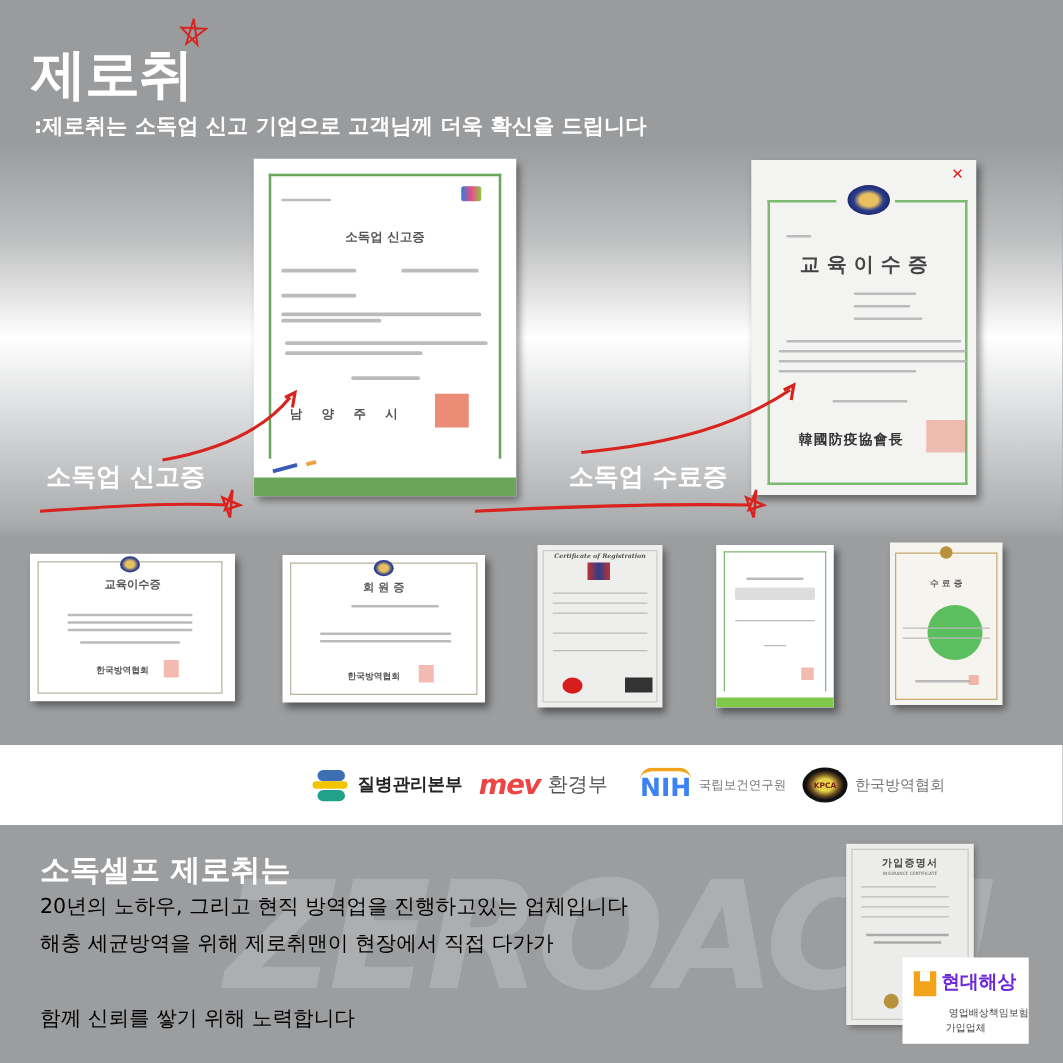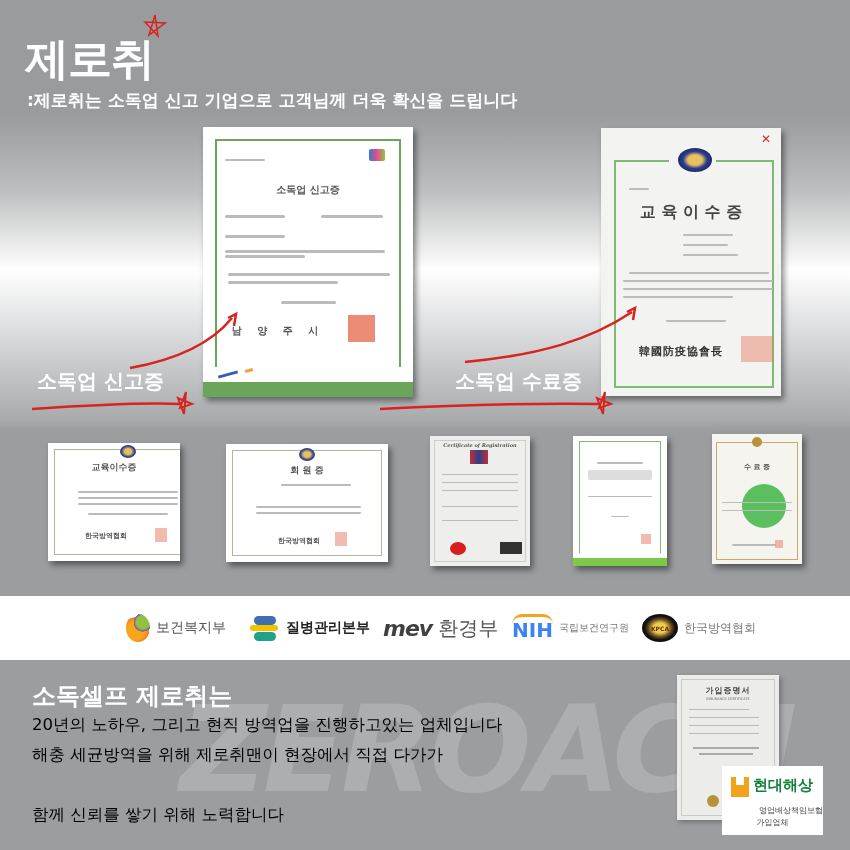--- a/index.html
+++ b/index.html
@@ -32,21 +32,21 @@
 
   
   .bottom { position: absolute; left: 0; top: 660px; width: 850px; height: 190px; background: #9c9d9f; overflow: hidden; }
   .watermark { position: absolute; left: 180px; top: 20px; font-size: 120px; font-style: italic; font-weight: bold; color: rgba(255,255,255,0.18); letter-spacing: -4px; }
   .b-title { position: absolute; left: 32px; top: 20px; color: #fff; font-weight: bold; font-size: 24px; }
   .b-line { position: absolute; left: 32px; color: #000000; font-size: 16.5px; }
   .ins-cert { position: absolute; left: 677px; top: 15px; width: 102px; height: 145px; background: #ececea; box-shadow: 2px 2px 5px rgba(0,0,0,0.3); }
   .ins-badge { position: absolute; left: 722px; top: 106px; width: 101px; height: 69px; background: #fff; }
   .ins-badge .h { position: absolute; left: 9px; top: 11px; width: 18px; height: 20px; background: #f3a21b; }
   .ins-badge .h::after { content: ""; position: absolute; left: 5px; top: 0; width: 8px; height: 8px; background: #fff; }
-  .ins-badge .name { position: absolute; left: 31px; top: 10px; font-size: 15px; font-weight: bold; color: #15803d; }
+  .ins-badge .name { position: absolute; left: 31px; top: 10px; font-size: 15px; font-weight: bold; color: #6d28d9; }
   .ins-badge .sub1 { position: absolute; left: 0; width: 100%; top: 39px; text-align: right; font-size: 8px; color: #444; }
   .ins-badge .sub2 { position: absolute; left: 0; width: 100%; top: 51px; text-align: center; font-size: 8px; color: #444; }
 </style>
 </head>
 <body>
 
 <div class="page">
 
   <div class="top">
     <div class="brand">제로취</div>
@@ -102,21 +102,21 @@
       <path d="M186 392 L184 414 L178 398 L192 404 L180 408 Z" fill="none" stroke="#d8231f" stroke-width="2"></path>
       <path d="M465 362 C540 355, 590 340, 632 312" fill="none" stroke="#d8231f" stroke-width="2.5"></path>
       <path d="M627 312 L635 308 L633 320" fill="none" stroke="#d8231f" stroke-width="2.5"></path>
       <path d="M380 409 C460 405, 540 403, 600 404" fill="none" stroke="#d8231f" stroke-width="2.5"></path>
       <path d="M605 392 L603 414 L597 398 L611 404 L599 408 Z" fill="none" stroke="#d8231f" stroke-width="2"></path>
     </svg>
 
     <div class="cap" style="left:37px;top:368px;">소독업 신고증</div>
     <div class="cap" style="left:455px;top:368px;">소독업 수료증</div>
 
-    <div class="cert" style="left:48px;top:443px;width:132px;height:118px;">
+    <div class="cert" style="left:24px;top:443px;width:164px;height:118px;">
       <div style="position:absolute;left:6px;top:6px;width:148px;height:106px;border:1px solid #b8b2a0;"></div>
       <div style="position:absolute;left:72px;top:2px;width:16px;height:13px;border-radius:50%;background:radial-gradient(ellipse,#e8c060 30%,#2c3e8c 60%);"></div>
       <div class="title" style="top:18px;font-size:9px;">교육이수증</div>
       <div class="line" style="left:30px;top:48px;width:100px;height:2px;"></div>
       <div class="line" style="left:30px;top:54px;width:100px;height:2px;"></div>
       <div class="line" style="left:30px;top:60px;width:100px;height:2px;"></div>
       <div class="line" style="left:40px;top:70px;width:80px;height:2px;"></div>
       <div class="title" style="top:88px;font-size:7px;left:-8px;">한국방역협회</div>
       <div class="seal" style="left:107px;top:85px;width:12px;height:14px;opacity:0.5;"></div>
     </div>
@@ -161,35 +161,31 @@
       <div class="title" style="top:28px;font-size:7px;">수 료 증</div>
       <div style="position:absolute;left:30px;top:50px;width:44px;height:44px;border-radius:50%;background:#3fb545;opacity:0.85;"></div>
       <div class="line" style="left:10px;top:68px;width:70px;height:1px;"></div>
       <div class="line" style="left:10px;top:76px;width:70px;height:1px;"></div>
       <div class="line" style="left:20px;top:110px;width:44px;height:2px;"></div>
       <div class="seal" style="left:63px;top:106px;width:8px;height:8px;opacity:0.5;"></div>
     </div>
   </div>
 
   <div class="band">
-    <div class="logo" style="left:126px;">
-      <div style="width:24px;height:28px;border-radius:50%;background:radial-gradient(circle at 70% 30%,#8fc23f 25%,#7a4fbf 35%,transparent 36%),radial-gradient(circle at 40% 60%,#f7a51c 40%,#f27f1b 60%,transparent 62%);"></div>
-      <span class="txt">보건복지부</span>
-    </div>
     <div class="logo" style="left:250px;">
       <div style="width:30px;height:28px;position:relative;">
         <div style="position:absolute;left:4px;top:2px;width:22px;height:9px;border-radius:9px;background:#3e6fb5;"></div>
         <div style="position:absolute;left:0;top:11px;width:28px;height:6px;border-radius:6px;background:#f2c400;"></div>
         <div style="position:absolute;left:4px;top:18px;width:22px;height:9px;border-radius:9px;background:#21a189;"></div>
       </div>
       <span class="txt bold">질병관리본부</span>
     </div>
     <div class="logo" style="left:383px;">
-      <span style="font-size:22px;font-style:italic;font-weight:bold;color:#404040;letter-spacing:-1px;">mev</span>
-      <span class="txt" style="font-size:20px;">환경부</span>
+      <span style="font-size:22px;font-style:italic;font-weight:bold;color:#ef4444;letter-spacing:-1px;">mev</span>
+      <span class="txt" style="font-size:16px;">환경부</span>
     </div>
     <div class="logo" style="left:512px;">
       <span style="font-size:20px;font-weight:bold;color:#3b82f6;border-top:3px solid #f2a51c;border-radius:10px 10px 0 0;padding-top:1px;">NIH</span>
       <span class="txt" style="font-size:10px;color:#777;">국립보건연구원</span>
     </div>
     <div class="logo" style="left:642px;">
       <div style="width:36px;height:28px;border-radius:50%;background:radial-gradient(ellipse,#e6d34a 25%,#6b4a1f 45%,#111 60%);display:flex;align-items:center;justify-content:center;">
         <span style="font-size:6px;font-weight:bold;color:#7a1a1a;">KPCA</span>
       </div>
       <span class="txt" style="font-size:12px;color:#777;">한국방역협회</span>

